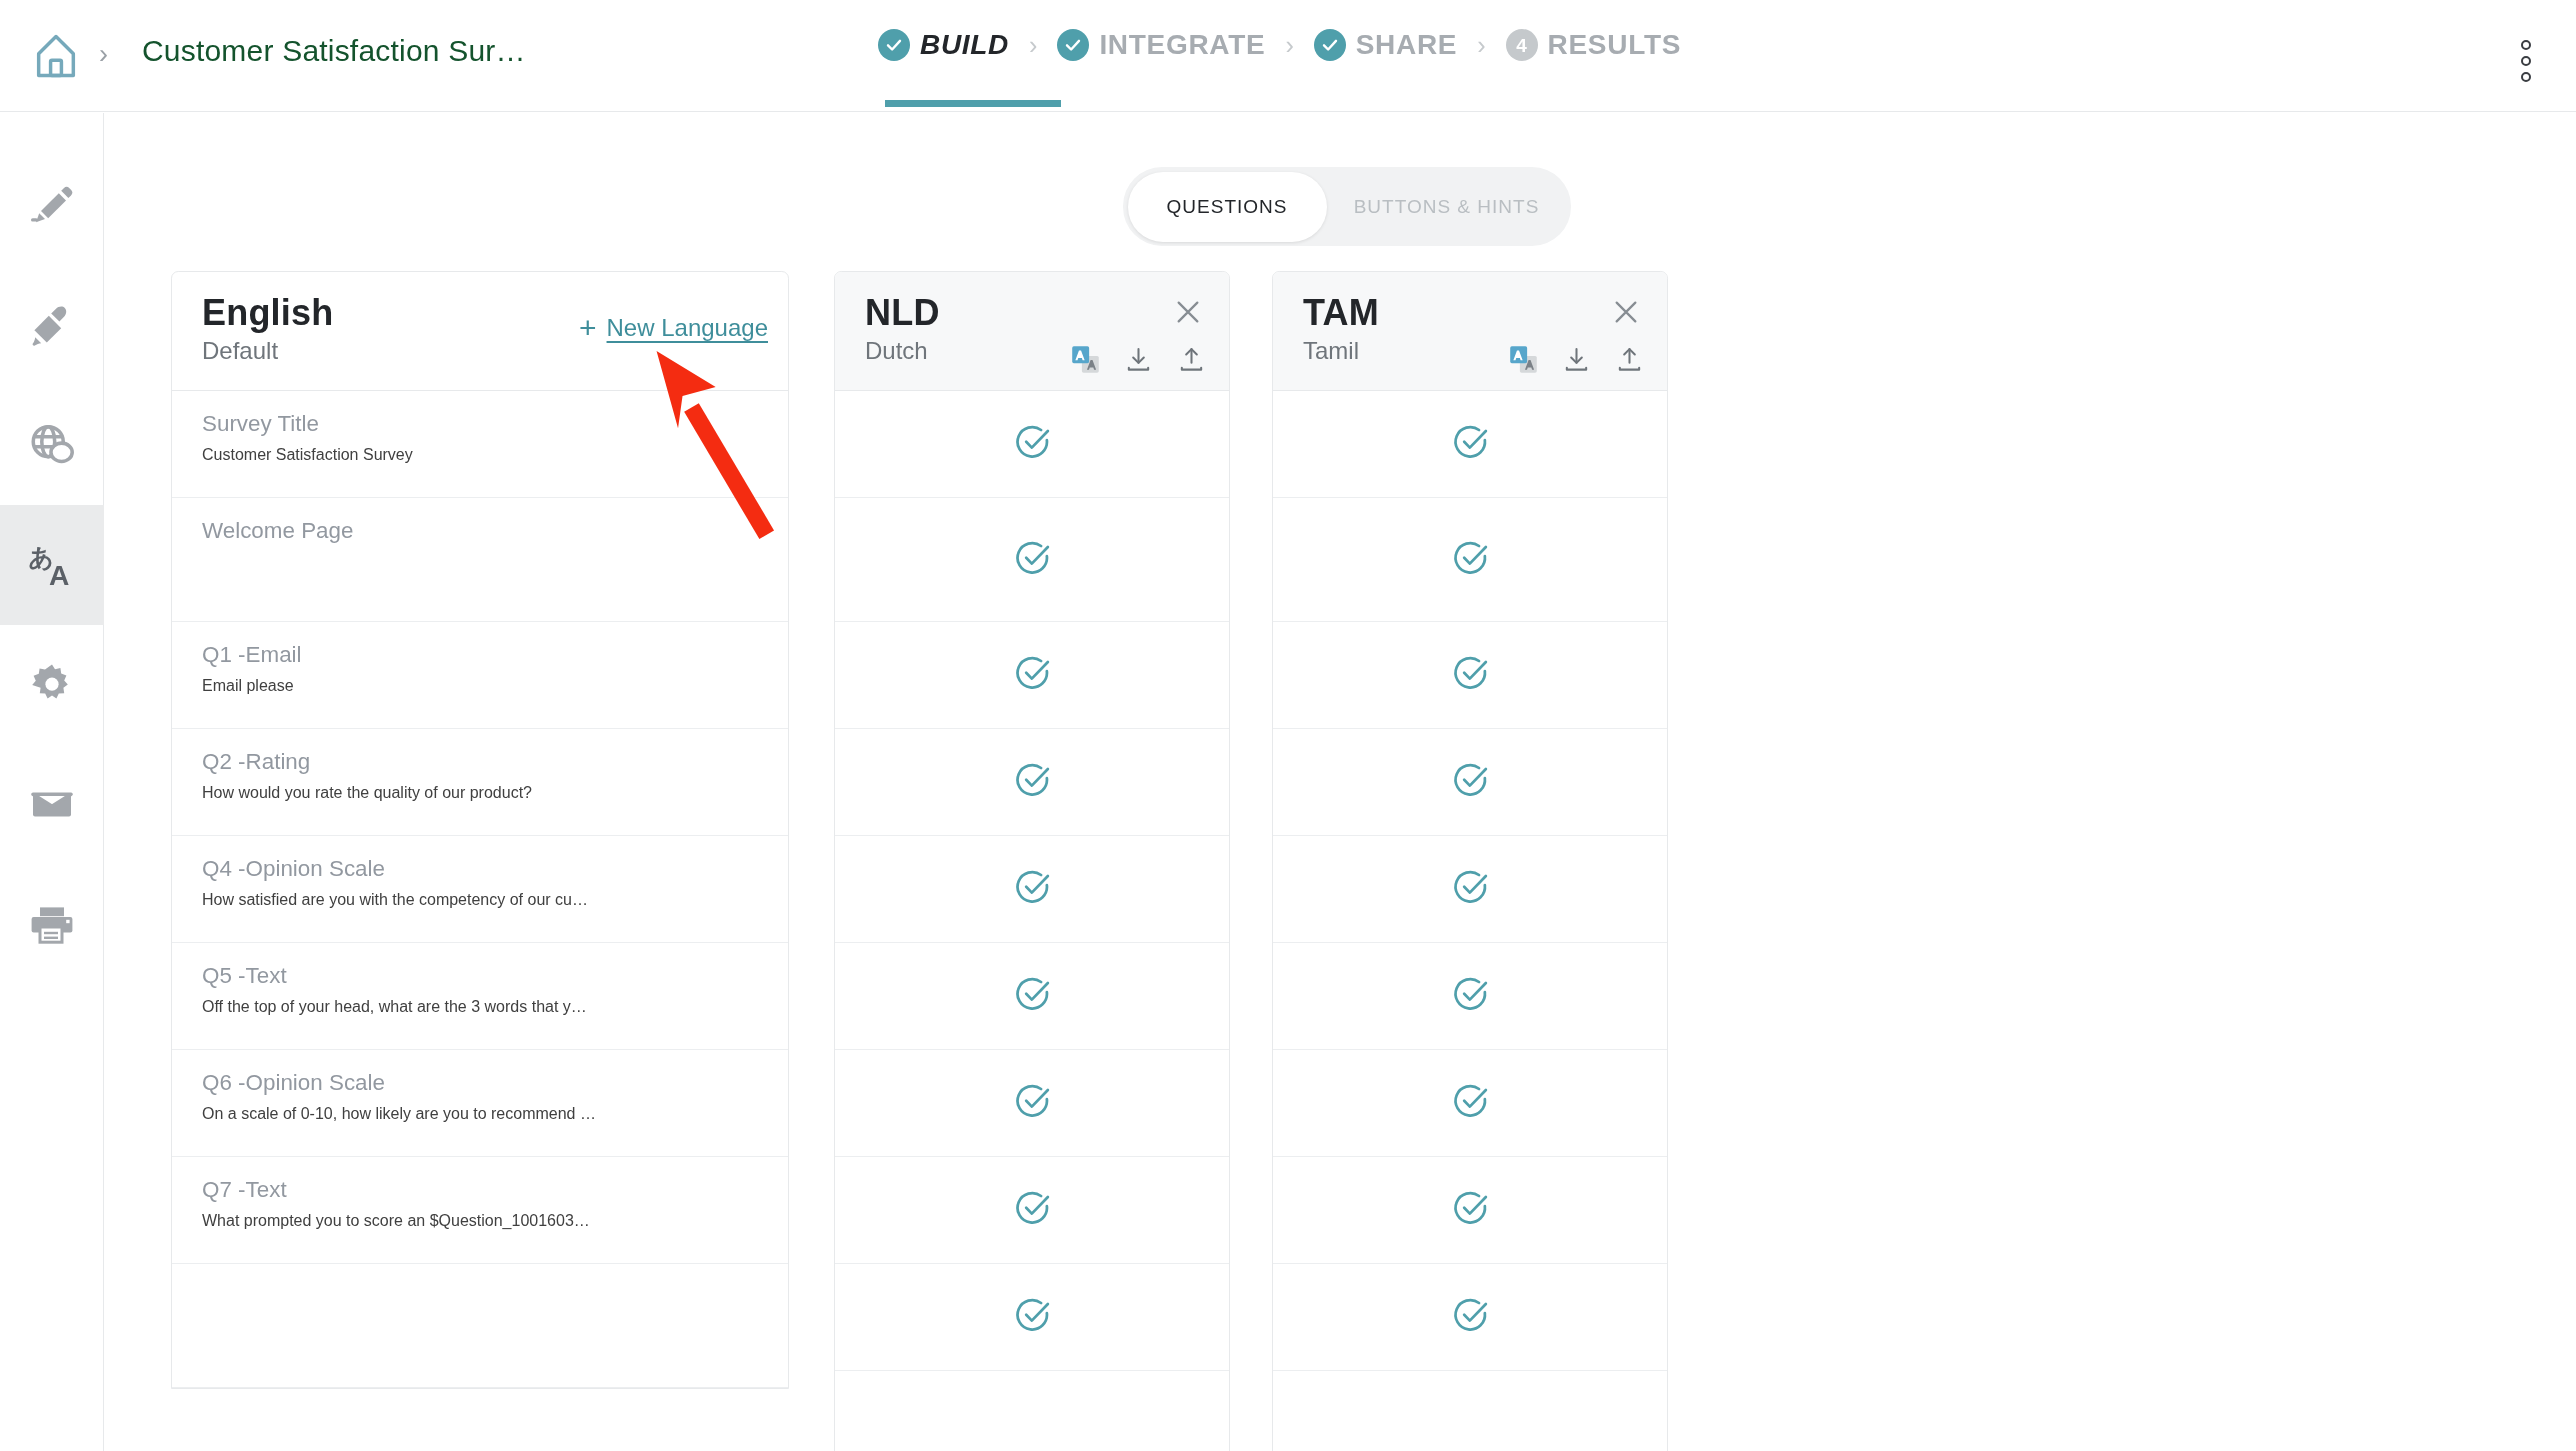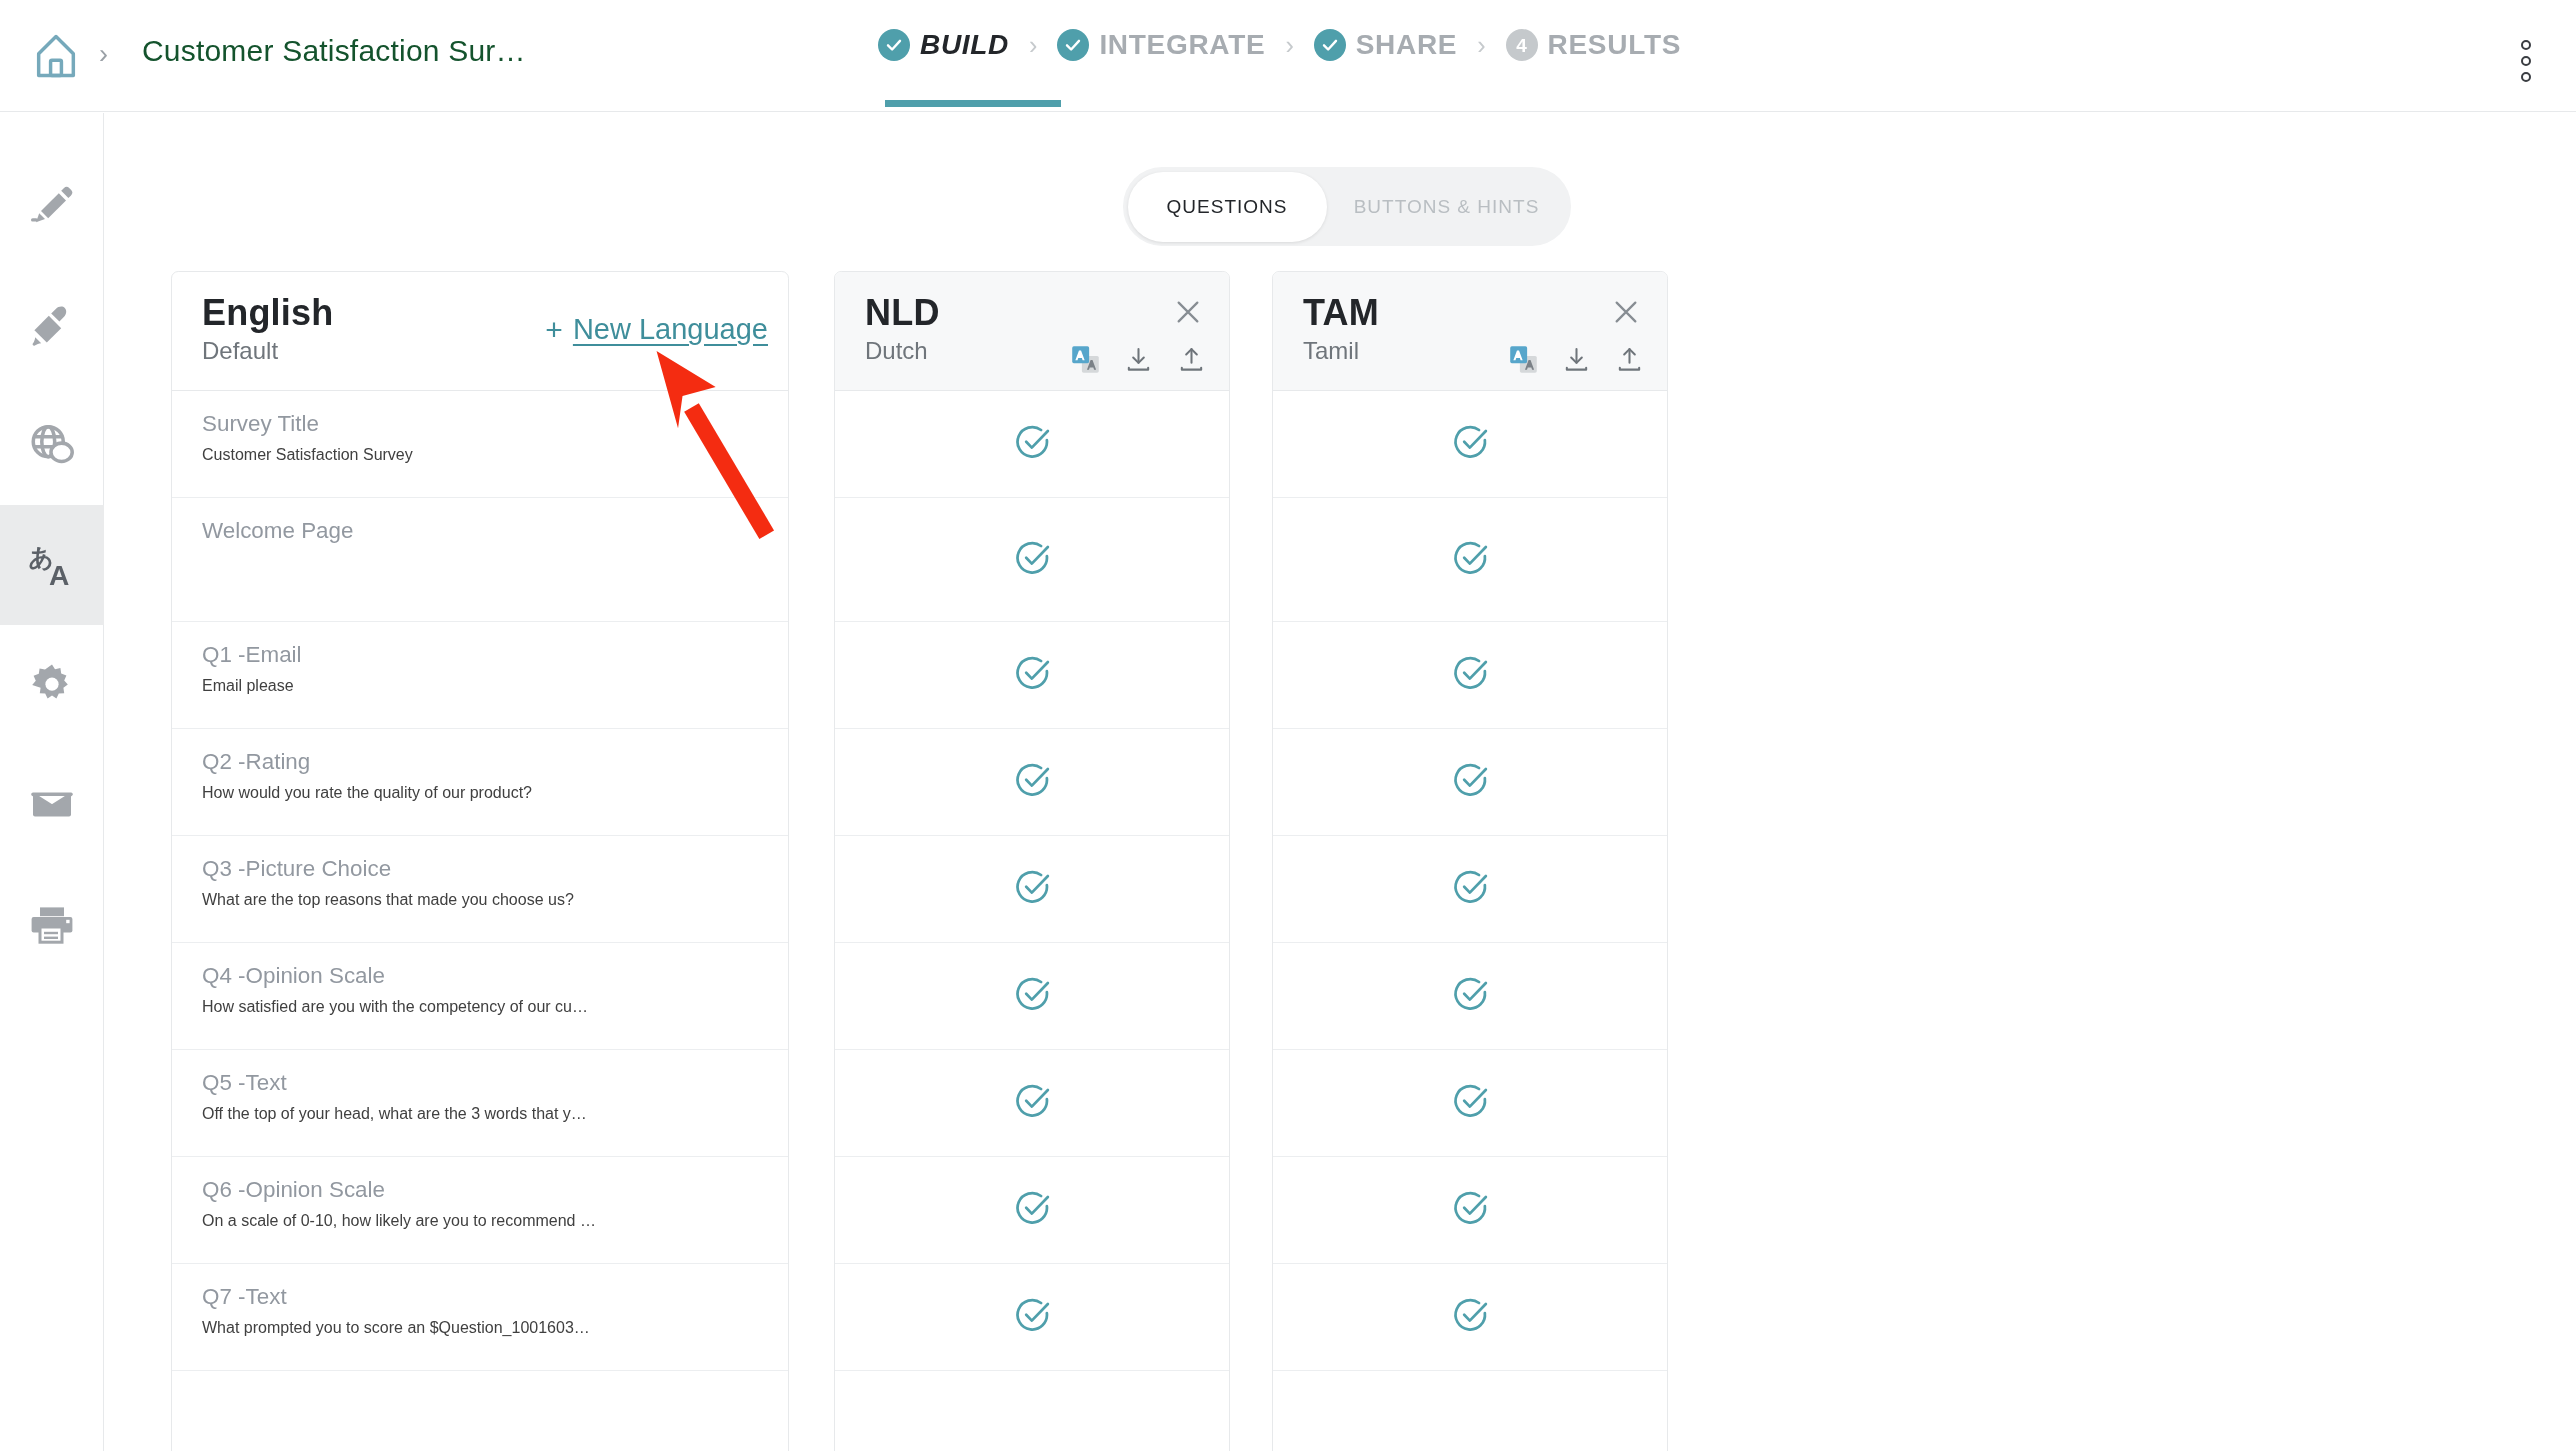--- a/index.html
+++ b/index.html
@@ -142,21 +142,21 @@
   .col.english .col-code { font-weight: 700; }
   .col-sub { font-size: 24px; color: #6f757b; margin-top: 8px; line-height: 1; }
 
   .new-lang {
     position: absolute; right: 20px; top: 41px;
     display: flex; align-items: center; gap: 10px;
     color: #3f8e9b; cursor: pointer;
   }
   .new-lang .plus { font-size: 30px; font-weight: 300; line-height: 1; }
   .new-lang .txt {
-    font-size: 29px; text-decoration: underline;
+    font-size: 24px; text-decoration: underline;
     text-underline-offset: 4.5px; white-space: nowrap;
   }
 
   .head-icons {
     position: absolute; right: 23px; top: 73px;
     display: flex; align-items: center; gap: 24px;
   }
   .head-icons .ic { cursor: pointer; display: block; }
 
   .close-x {
@@ -359,24 +359,20 @@
         </div>
         <div class="row">
           <span class="row-kind">Q1 -Email</span>
           <span class="row-text">Email please</span>
         </div>
         <div class="row">
           <span class="row-kind">Q2 -Rating</span>
           <span class="row-text">How would you rate the quality of our product?</span>
         </div>
         <div class="row">
-          <span class="row-kind">Q3 -Picture Choice</span>
-          <span class="row-text">What are the top reasons that made you choose us?</span>
-        </div>
-        <div class="row">
           <span class="row-kind">Q4 -Opinion Scale</span>
           <span class="row-text">How satisfied are you with the competency of our cu…</span>
         </div>
         <div class="row">
           <span class="row-kind">Q5 -Text</span>
           <span class="row-text">Off the top of your head, what are the 3 words that y…</span>
         </div>
         <div class="row">
           <span class="row-kind">Q6 -Opinion Scale</span>
           <span class="row-text">On a scale of 0-10, how likely are you to recommend …</span>

